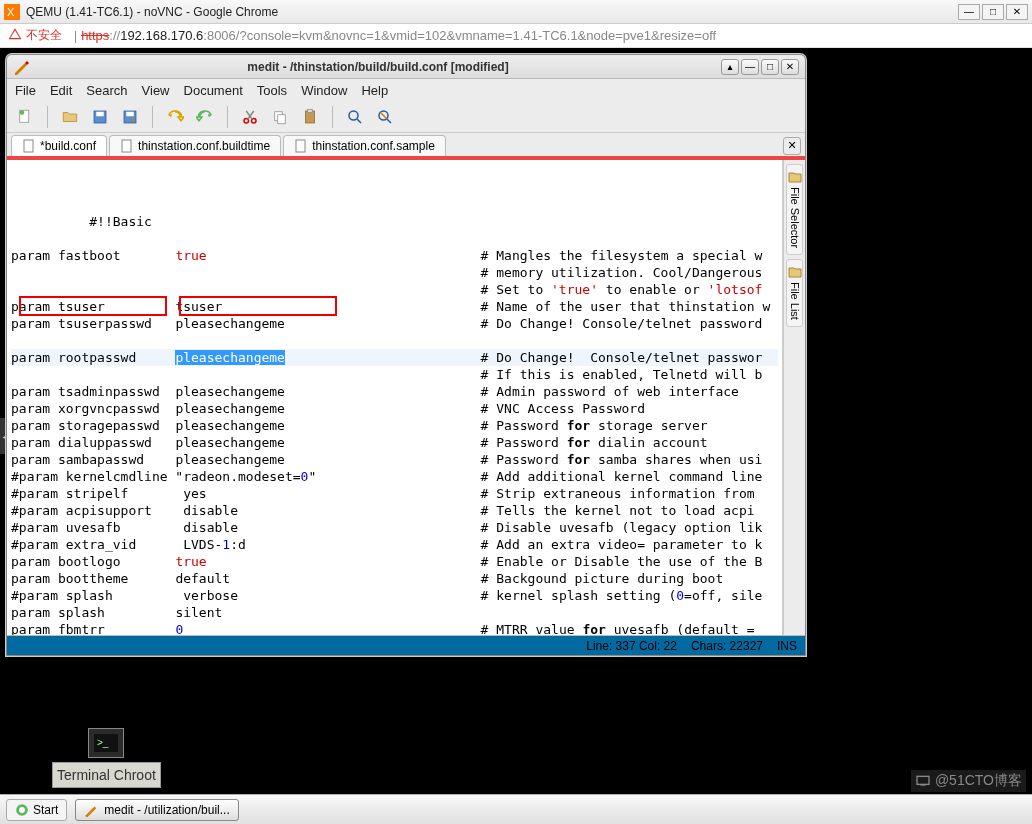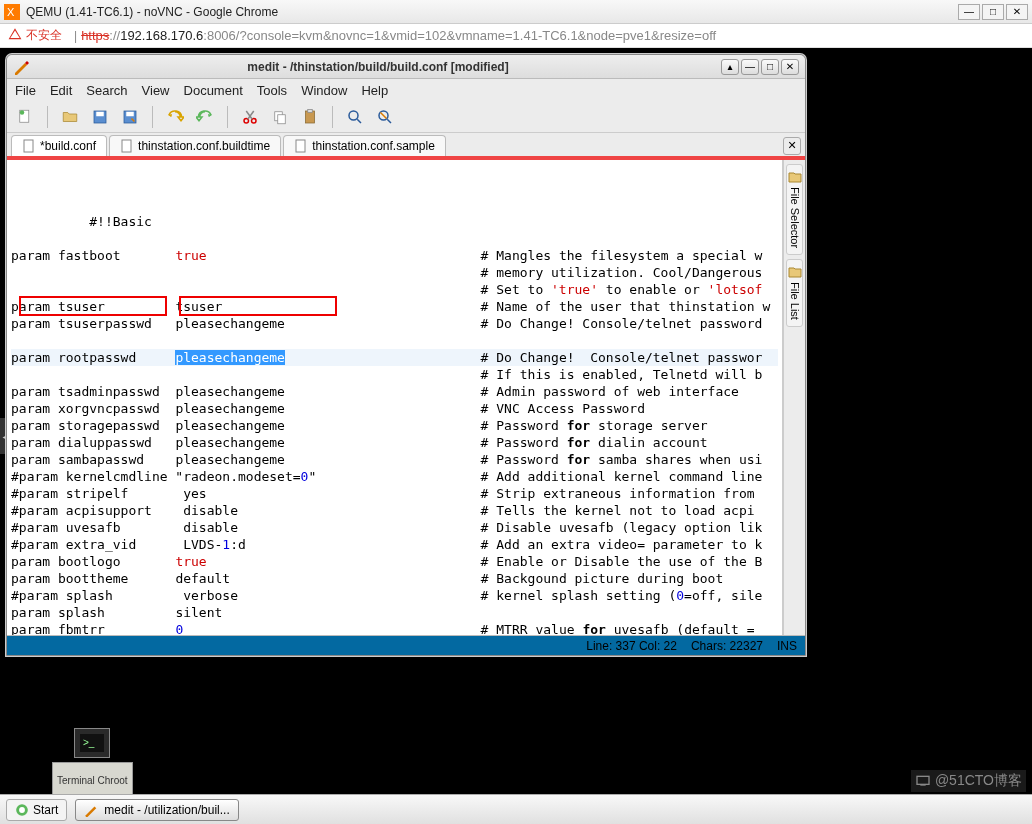--- a/index.html
+++ b/index.html
@@ -43,21 +43,21 @@
 .editor-area .sel { background:#3399ff; color:#fff; }
 .editor-area .hl-box1 { position:absolute; border:2px solid #e00; left:12px; top:136px; width:148px; height:20px; pointer-events:none;}
 .editor-area .hl-box2 { position:absolute; border:2px solid #e00; left:172px; top:136px; width:158px; height:20px; pointer-events:none;}
 .editor-area .cur-line{ display:block; background:#eef5fc;}
 .side-panels{ width:22px; background:#ececec; display:flex; flex-direction:column; gap:4px; padding:4px 2px; border-left:1px solid #ccc;}
 .side-panel{ writing-mode:vertical-rl; text-orientation:mixed; font-size:11px; background:#f4f4f4; border:1px solid #ccc; padding:6px 2px; border-radius:3px; display:flex; align-items:center; gap:4px;}
 .statusbar { height: 20px; background: #0369a1; border-top:1px solid #bbb; display:flex; align-items:center; justify-content:flex-end; padding:0 8px; font-size:12px; gap:14px;}
 .left-nub{ position:absolute; left:0; top:370px; width:10px; height:36px; background:#333; border-radius:0 4px 4px 0; display:flex;align-items:center;justify-content:center;color:#ccc;font-size:10px;}
 .desktop-icon{ position:absolute; left:52px; top:680px; text-align:center; }
 .desktop-icon .ico{ width:36px;height:30px; background:#2a2a2a; border:1px solid #888; margin:0 auto 4px; display:flex;align-items:center;justify-content:center;}
-.desktop-icon .lbl{ background:#d8d8d0; border:1px solid #999; padding:12px 4px; font-size:10px; color:#333;}
+.desktop-icon .lbl{ background:#d8d8d0; border:1px solid #999; padding:4px 4px; font-size:14px; color:#333;}
 .taskbar{ position:absolute; left:0; bottom:0; width:1032px; height:30px; background:linear-gradient(#f8f8f8,#e0e0e0); border-top:1px solid #aaa; display:flex; align-items:center; padding:0 6px; gap:8px;}
 .start-btn{ display:flex; align-items:center; gap:4px; padding:3px 8px; border:1px solid #aaa; background:#f4f4f4; border-radius:3px; font-size:12px;}
 .task-btn{ display:flex; align-items:center; gap:6px; padding:3px 8px; border:1px solid #888; background:linear-gradient(#fff,#ddd); border-radius:3px; font-size:12px; max-width:220px; overflow:hidden;}
 .folder-icon{width:14px;height:12px;}
 .watermark{ position:absolute; right:6px; bottom:32px; color:#888; font-size:14px; display:flex; align-items:center; gap:4px; background:rgba(255,255,255,0.1); padding:2px 4px;}
 svg{display:block;}
 </style>
 </head>
 <body>
 

